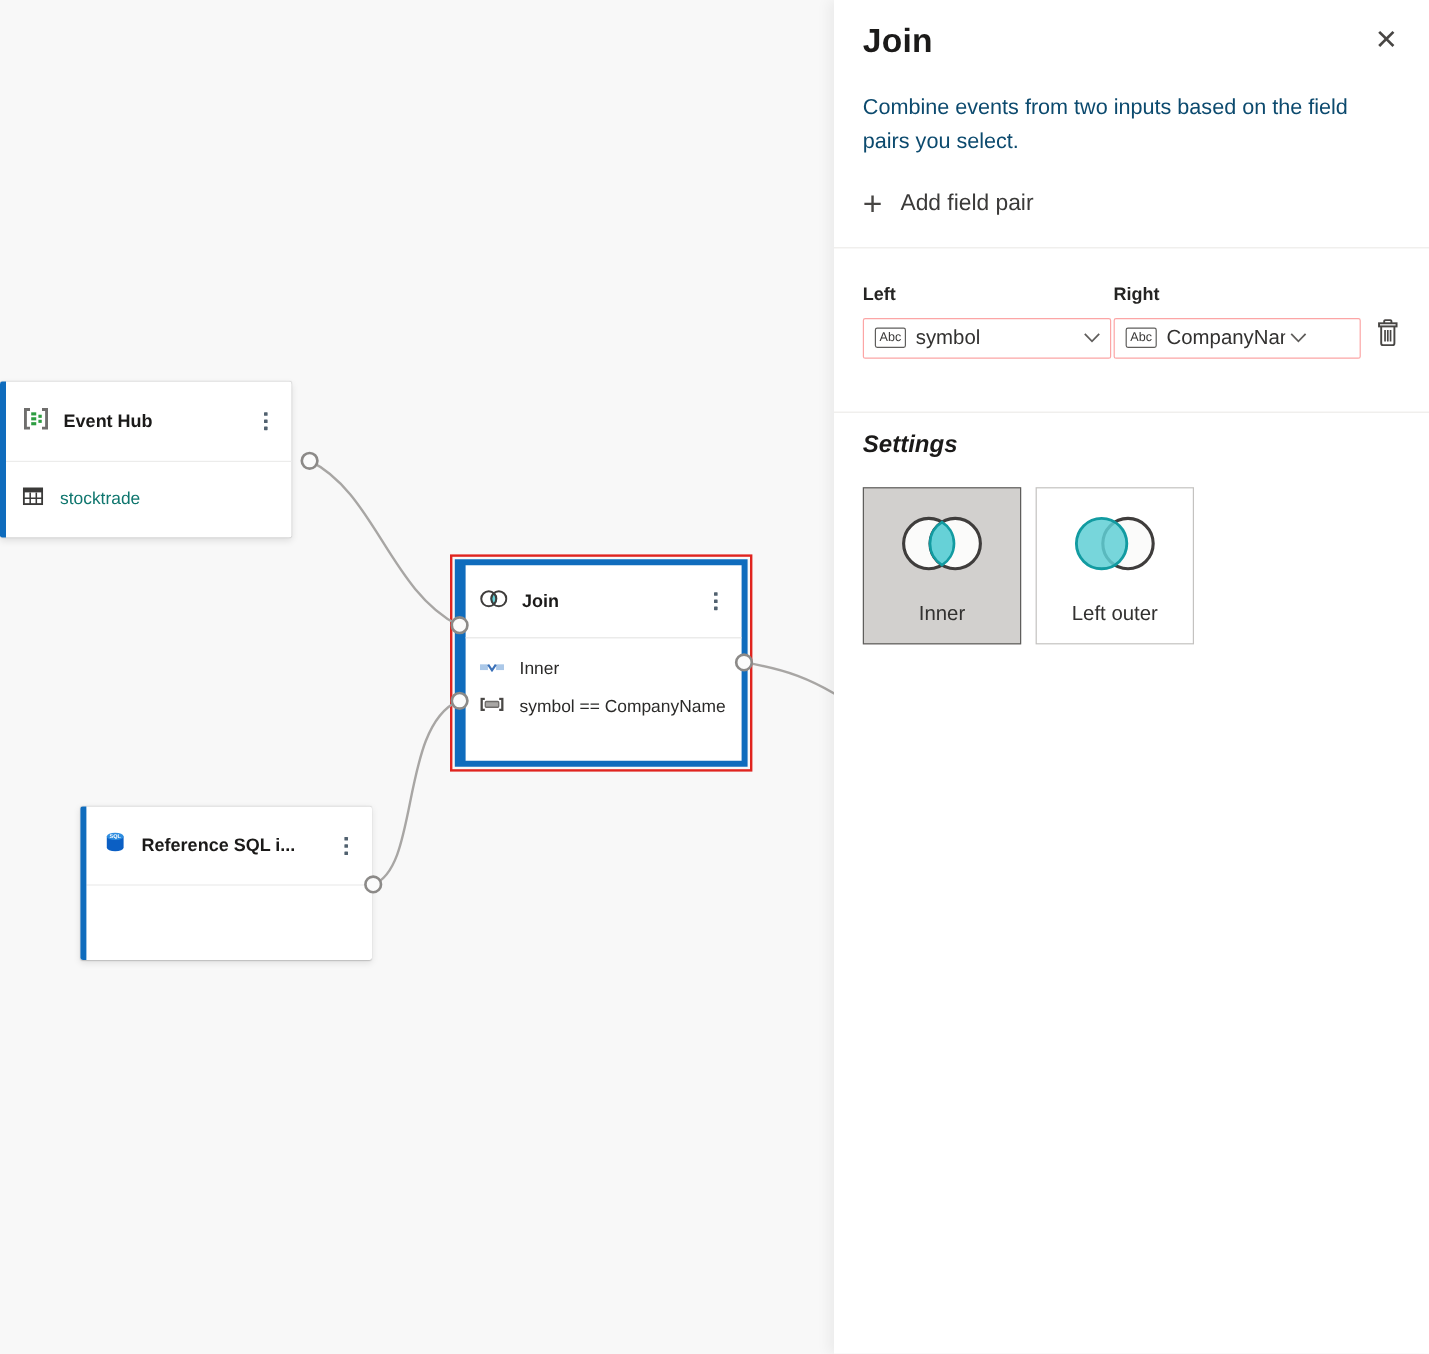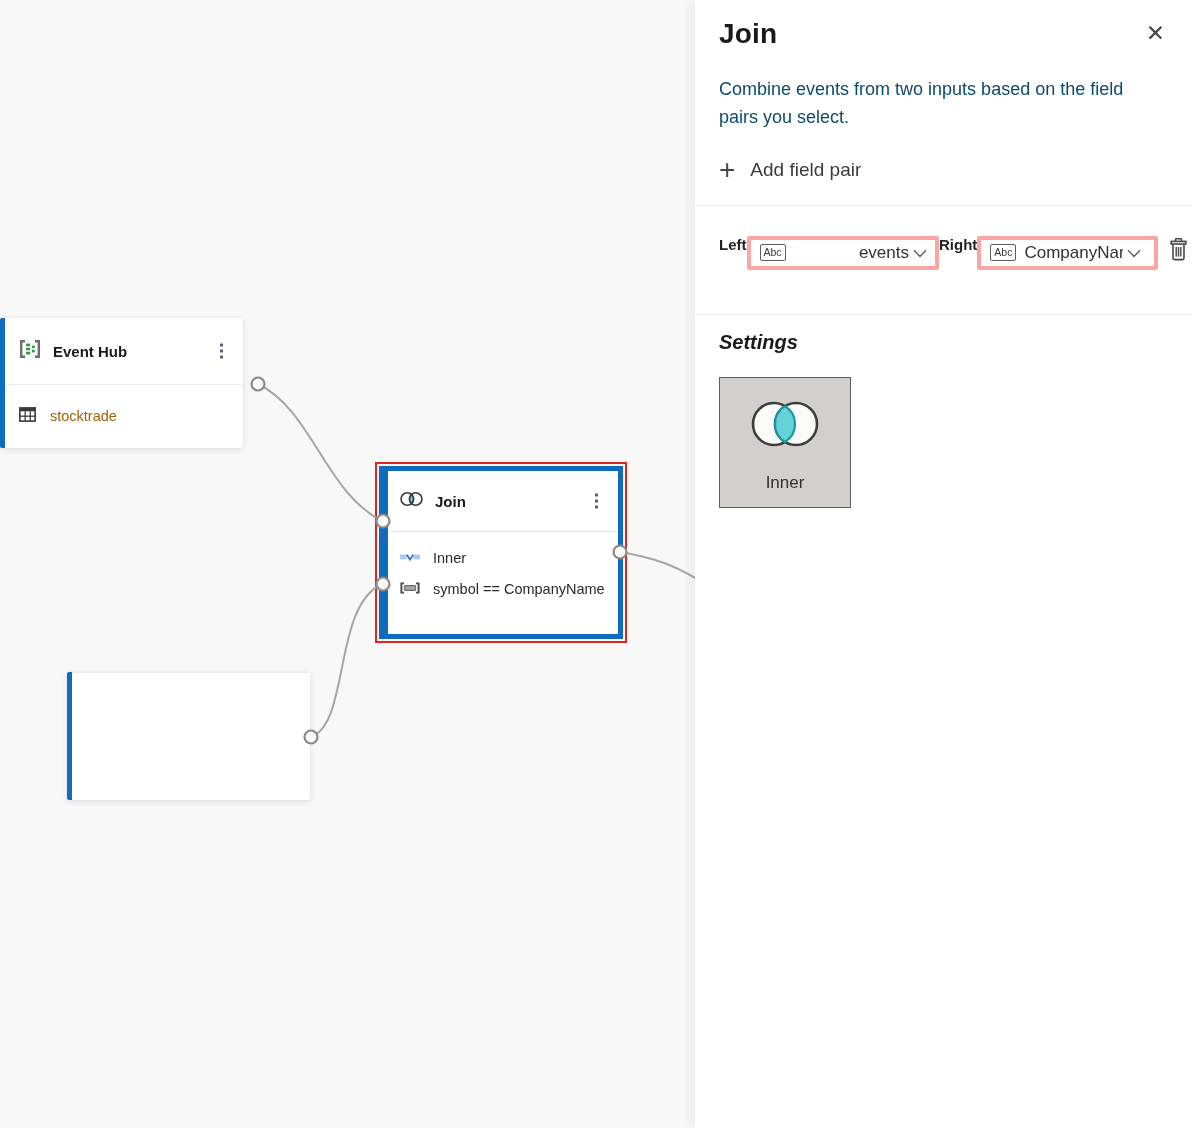--- a/index.html
+++ b/index.html
@@ -11,21 +11,21 @@
   .canvas { position:absolute; left:0; top:0; width:695px; height:1128px; background:#f8f8f8; overflow:hidden; }
   .edges { position:absolute; left:0; top:0; width:695px; height:1128px; }
 
   .node { position:absolute; background:#fff; border-radius:2px;
           box-shadow:0 0 1px rgba(0,0,0,.18), 0 2px 6px rgba(0,0,0,.10); }
   .node-accent { position:absolute; left:0; top:0; bottom:0; width:5px; background:#0f6cbd; border-radius:2px 0 0 2px; }
   .node-header { display:flex; align-items:center; height:66px; padding:0 14px 0 19px; position:relative; }
   .node-title { font-size:15px; font-weight:bold; color:#1b1a19; margin-left:12px; white-space:nowrap; }
   .node-divider { height:1px; background:#ececeb; margin-left:5px; }
   .node-row { display:flex; align-items:center; height:62px; padding:0 14px 0 19px; }
-  .node-sub { font-size:14.5px; color:#a16207; margin-left:14px; white-space:nowrap; }
+  .node-sub { font-size:14.5px; color:#0f766e; margin-left:14px; white-space:nowrap; }
 
   .kebab { position:absolute; right:16px; top:50%; transform:translateY(-50%);
            display:flex; flex-direction:column; gap:3px; padding:4px; cursor:pointer; }
   .kebab i { width:3px; height:3px; background:#51616f; border-radius:0.5px; }
 
   
   .join-select { position:absolute; border:2px solid #e0241f; padding:2px; background:transparent; }
   .jnode { width:100%; height:100%; background:#fff; border:5px solid #0f6cbd; border-left-width:9px; }
   .jheader { display:flex; align-items:center; height:60px; padding:0 10px 0 12px; position:relative; }
   .jdivider { height:1px; background:#e6e6e5; }
@@ -40,26 +40,26 @@
   .panel-title { font-size:28px; font-weight:600; color:#1b1a19; letter-spacing:.2px; }
   .close-btn { font-size:23px; font-weight:300; color:#484644; line-height:1; padding:4px 2px; cursor:pointer; }
   .panel-desc { margin-top:26px; font-size:18px; line-height:1.55; color:#0c4a6e; max-width:440px; }
   .add-pair { display:inline-flex; align-items:center; gap:15px; margin-top:27px; cursor:pointer; color:#3b3a39; }
   .add-pair .plus { font-size:28px; font-weight:200; color:#484644; line-height:20px; }
   .add-pair .lbl { font-size:19px; }
   .divider { height:1px; background:#edebe9; margin:22px -24px 0 -24px; }
 
   .section-h { margin-top:26px; font-size:20px; font-weight:600; color:#1b1a19; }
   .pair-grid { display:flex; margin-top:30px; }
-  .pair-col { display:flex; }
+  .pair-col { display:flex; flex-direction:column; }
   .pair-col.left  { width:220px; }
   .pair-col.right { width:219px; }
   .pair-label { font-size:15px; font-weight:600; color:#252423; margin-bottom:11px; }
-  .dd { display:flex; align-items:center; height:34px; border:4px solid #fca5a5; border-radius:2px;
-        background:#fff; padding:0 8px 0 9px; cursor:pointer;text-align:right; }
+  .dd { display:flex; align-items:center; height:34px; border:1px solid #fca5a5; border-radius:2px;
+        background:#fff; padding:0 8px 0 9px; cursor:pointer; }
   .dd.left-dd { width:207px; } .dd.right-dd { width:206px; }
   .abc-badge { font-size:10.5px; color:#3b3a39; border:1px solid #5f5e5c; border-radius:2px;
                padding:1px 3px; line-height:1.2; flex:none; }
   .dd-value { font-size:17px; color:#323130; margin-left:8px; flex:1; min-width:0;
               overflow:hidden; white-space:nowrap; }
   .right-dd .dd-value { max-width:99px; }
   .dd-chevron { flex:none; margin-left:4px; }
   .trash-btn { align-self:flex-end; margin-left:10px; margin-bottom:5px; cursor:pointer; }
 
   .type-label { margin-top:32px; font-size:15px; font-weight:600; color:#252423; }
@@ -107,20 +107,35 @@
             <line x1="10.6" y1="4" x2="10.6" y2="13.2" stroke="#3b3a39" stroke-width="1.2"></line>
             <line x1="0.8" y1="8.6" x2="15.2" y2="8.6" stroke="#3b3a39" stroke-width="1.2"></line>
           </svg>
         </span>
         <span class="node-sub">stocktrade</span>
       </div>
     </div>
 
     <div class="node" style="left:67px; top:672px; width:243px; height:128px;">
       <div class="node-accent"></div>
+      <div class="node-header" style="height:65px;">
+        <span>
+          <svg width="20" height="20" viewBox="0 0 20 20">
+            <path d="M3,5 v9.2 a7,3.2 0 0 0 14,0 V5" fill="#0b5fc4"></path>
+            <ellipse cx="10" cy="5" rx="7" ry="3.1" fill="#2e8de0"></ellipse>
+            <text x="10" y="6.6" font-size="4.6" font-weight="bold" fill="#ffffff" text-anchor="middle" font-family="Liberation Sans, sans-serif">SQL</text>
+          </svg>
+        </span>
+        <span class="node-title">Reference SQL i...</span>
+        <span class="kebab">
+            <i></i>
+            <i></i>
+            <i></i>
+          </span>
+      </div>
       <div class="node-divider"></div>
     </div>
 
     <div class="join-select" style="left:375px; top:462px; width:252px; height:181px;">
       <div class="jnode">
         <div class="jheader">
           <span>
             <svg width="23" height="16" viewBox="0 0 22 15">
               <path d="M11,3.03 A6 6 0 0 1 11,11.97 A6 6 0 0 1 11,3.03 Z" fill="#66d1d7" stroke="#129ba1" stroke-width="1.3"></path>
               <circle cx="7" cy="7.5" r="6" fill="none" stroke="#3f3d3c" stroke-width="1.6"></circle>
@@ -187,21 +202,21 @@
     </div>
 
     <div class="divider"></div>
 
 
     <div class="pair-grid">
       <div class="pair-col left">
         <div class="pair-label">Left</div>
         <div class="dd left-dd">
           <span class="abc-badge">Abc</span>
-          <span class="dd-value">events</span>
+          <span class="dd-value">symbol</span>
           <span class="dd-chevron">
             <svg width="14" height="9" viewBox="0 0 14 9">
                 <path d="M1,1.2 L7,7.4 L13,1.2" fill="none" stroke="#605e5c" stroke-width="1.5"></path>
               </svg>
           </span>
         </div>
       </div>
       <div class="pair-col right">
         <div class="pair-label">Right</div>
         <div class="dd right-dd">
@@ -237,16 +252,25 @@
         <span>
           <svg width="74" height="58" viewBox="0 0 74 58">
             <circle cx="26" cy="26" r="21" fill="#fbfbfa" stroke="#3f3d3c" stroke-width="2.6"></circle>
             <circle cx="48" cy="26" r="21" fill="#fbfbfa" stroke="#3f3d3c" stroke-width="2.6"></circle>
             <path d="M37,8.1 A21 21 0 0 1 37,43.9 A21 21 0 0 1 37,8.1 Z" fill="#66d1d7" stroke="#129ba1" stroke-width="2.2"></path>
           </svg>
         </span>
         <span class="card-label">Inner</span>
       </div>
 
+      <div class="type-card">
+        <span>
+          <svg width="74" height="58" viewBox="0 0 74 58">
+            <circle cx="48" cy="26" r="21" fill="#fbfbfa" stroke="#3f3d3c" stroke-width="2.6"></circle>
+            <circle cx="26" cy="26" r="21" fill="#5fcfd5" fill-opacity="0.85" stroke="#129ba1" stroke-width="2.4"></circle>
+          </svg>
+        </span>
+        <span class="card-label">Left outer</span>
+      </div>
 
     </div>
   </div>
 </div>
 
 </body></html>

